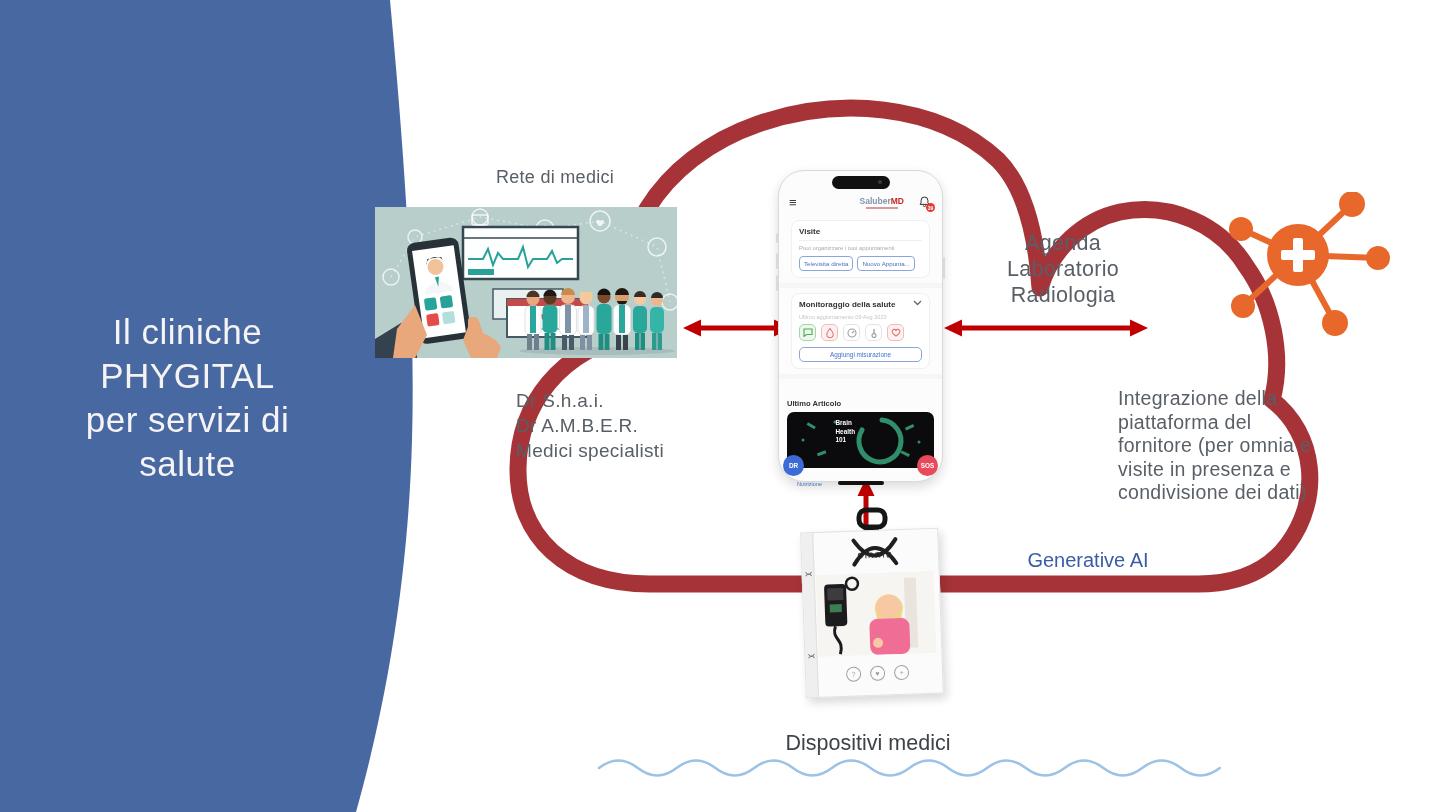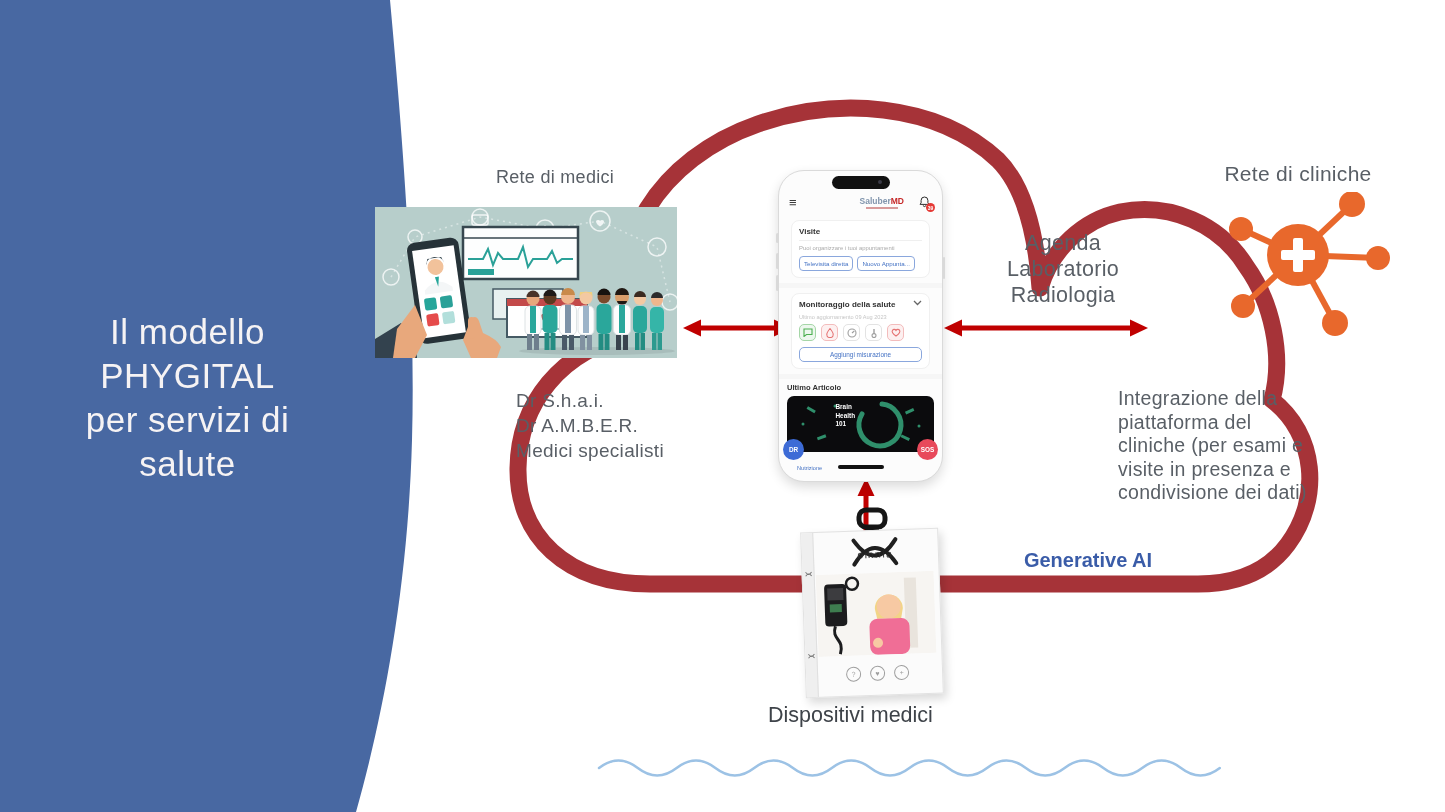--- a/index.html
+++ b/index.html
@@ -10,22 +10,22 @@
   
   .slide-title{left:40px;top:310px;width:295px;text-align:center;color:#F6F3F4;
     font-size:35px;line-height:44px;font-weight:300;letter-spacing:.5px;}
   
   .lbl{color:#595F66;font-weight:300;letter-spacing:.3px;}
   .lbl-medici{left:445px;top:167px;width:220px;text-align:center;font-size:18px;}
   .lbl-cliniche{left:1198px;top:162px;width:200px;text-align:center;font-size:21px;}
   .lbl-agenda{left:963px;top:230px;width:200px;text-align:center;font-size:21.5px;line-height:26px;}
   .lbl-drai{left:516px;top:388px;width:200px;text-align:left;font-size:19px;line-height:25px;}
   .lbl-integr{left:1118px;top:387px;width:235px;text-align:left;font-size:19.5px;line-height:23.5px;}
-  .lbl-genai{left:1008px;top:549px;width:160px;text-align:center;font-size:20px;color:#3A5CA8;font-weight:700;}
-  .lbl-device{left:768px;top:703px;width:200px;font-size:21.5px;color:#3E4349;font-weight:400;}
+  .lbl-genai{left:1008px;top:549px;width:160px;text-align:center;font-size:20px;color:#3A5CA8;font-weight:400;}
+  .lbl-device{left:768px;top:731px;width:200px;text-align:center;font-size:21.5px;color:#3E4349;font-weight:400;}
   
   .phone{left:778px;top:170px;width:163px;height:310px;background:#FCFCFC;border:1.5px solid #DADADA;
     border-radius:26px;box-shadow:0 5px 12px rgba(0,0,0,.14);}
   .notch{left:50%;top:5px;transform:translateX(-50%);width:58px;height:13px;background:#111;border-radius:8px;}
   .cam-dot{right:8px;top:4px;width:4px;height:4px;border-radius:50%;background:#3a3a46;}
   .side-btn{background:#D9D9D9;width:2.5px;border-radius:2px;}
   .ph-head{left:0;top:20px;width:100%;height:22px;display:flex;align-items:center;justify-content:space-between;
     padding:0 10px;box-sizing:border-box;}
   .burger{font-size:13px;color:#3c3c3c;line-height:1;cursor:pointer;}
   .ph-logo{text-align:center;font-size:8.5px;font-weight:bold;margin-left:48px;}
@@ -43,21 +43,21 @@
     padding:3px 4px;white-space:nowrap;overflow:hidden;}
   .mon-head{display:flex;justify-content:space-between;}
   .upd{font-size:5.6px;color:#C6C6C6;margin:5px 0 4px;}
   .iconrow{display:flex;gap:5px;}
   .mi{width:17px;height:17px;border-radius:5px;display:flex;align-items:center;justify-content:center;box-sizing:border-box;}
   .mi.green{border:1px solid #A5D6A7;background:#EDF7EE;}
   .mi.red{border:1px solid #F3BCBC;background:#FDF0F0;}
   .mi.gray{border:1px solid #E3E3E3;background:#fff;}
   .addbtn{margin-top:6px;text-align:center;font-size:6.4px;color:#4472C4;border:1px solid #8AA7DD;
     border-radius:5px;padding:3px 0;background:#fff;cursor:pointer;}
-  .art-sec{margin:4px 8px 0;}
+  .art-sec{margin:20px 8px 0;}
   .art-title{font-size:7.6px;font-weight:bold;color:#333;}
   .art-card{position:relative;margin-top:4px;height:56px;background:#0B0B0D;border-radius:7px;}
   .art-text{position:absolute;left:33%;top:7px;color:#fff;font-size:6.4px;font-weight:bold;line-height:1.35;}
   .circ-btn{position:absolute;width:21px;height:21px;border-radius:50%;color:#fff;font-size:6.4px;font-weight:bold;
     display:flex;align-items:center;justify-content:center;cursor:pointer;}
   .dr{left:-4px;bottom:-8px;background:#3D6BD6;}
   .sos{right:-4px;bottom:-8px;background:#E8495B;}
   .ph-foot{position:relative;margin:13px 10px 0;font-size:5.6px;color:#4472C4;}
   .homebar{position:absolute;left:50%;top:0;transform:translateX(-50%);width:46px;height:3.5px;
     background:#111;border-radius:2px;}
@@ -83,21 +83,21 @@
     <path d="M0,0 L390,0 C402,130 416,300 412,440 C408,590 382,720 356,812 L0,812 Z" fill="#4868A2"></path>
   </svg>
 
   <svg class="abs" style="left:0;top:0;" width="1445" height="812" viewBox="0 0 1445 812">
     <path d="M650,584 C566,584 517,536 518,468 C519,404 560,350 634,334
              C602,246 660,158 758,124 C836,97 936,102 998,160 C1024,186 1036,232 1040,288
              C1052,248 1084,220 1120,212 C1170,202 1220,224 1246,266 C1272,302 1284,356 1272,400
              C1316,434 1322,498 1288,544 C1266,574 1234,584 1198,584 L650,584 Z" fill="none" stroke="#A63338" stroke-width="17" stroke-linejoin="round" stroke-linecap="round"></path>
   </svg>
 
-  <div class="abs slide-title preline">Il modello
+  <div class="abs slide-title preline">Il cliniche
 PHYGITAL
 per servizi di
 salute</div>
 
   <svg class="abs" style="left:375px;top:207px;" width="302" height="151" viewBox="0 0 302 151">
     <rect x="0" y="0" width="302" height="151" fill="#B7CECB"></rect>
     <g stroke="#FFFFFF" stroke-opacity=".75" fill="none" stroke-width="1.5">
       <polyline points="16,70 40,30 105,10 170,22 225,14 282,40 295,95" stroke-dasharray="2,4" stroke-opacity=".45"></polyline>
       <circle cx="16" cy="70" r="8"></circle>
         <circle cx="40" cy="30" r="7"></circle>
@@ -212,30 +212,29 @@
           <circle cx="0" cy="93" r="6" fill="#EFB68D"></circle>
           <path d="M-6,91 a6,6 0 0 1 12,0" fill="#2B2B2B"></path>
           <rect x="-7" y="100" width="14" height="26" rx="5" fill="#35B5A8"></rect>
           <rect x="-5" y="126" width="4.5" height="17" fill="#2C9A8F"></rect>
           <rect x="0.5" y="126" width="4.5" height="17" fill="#2C9A8F"></rect>
         </g>
     </g>
   </svg>
 
   <div class="abs lbl lbl-medici">Rete di medici</div>
-  <div class="abs lbl lbl-cliniche">Rete di cliniche</div>
   <div class="abs lbl lbl-agenda preline">Agenda
 Laboratorio
 Radiologia</div>
   <div class="abs lbl lbl-drai preline">Dr S.h.a.i.
 Dr A.M.B.E.R.
 Medici specialisti</div>
   <div class="abs lbl lbl-integr preline">Integrazione della
 piattaforma del
-cliniche (per esami e
+fornitore (per omnia e
 visite in presenza e
 condivisione dei dati)</div>
   <div class="abs lbl-genai abs" style="position:absolute;">Generative AI</div>
   <div class="abs lbl-device">Dispositivi medici</div>
 
   <svg class="abs" style="left:1222px;top:192px;" width="180" height="145" viewBox="0 0 180 145">
     <g stroke="#E8682C" stroke-width="6">
       <line x1="76" y1="63" x2="130" y2="12"></line>
         <line x1="76" y1="63" x2="19" y2="37"></line>
       <line x1="76" y1="63" x2="156" y2="66"></line>

